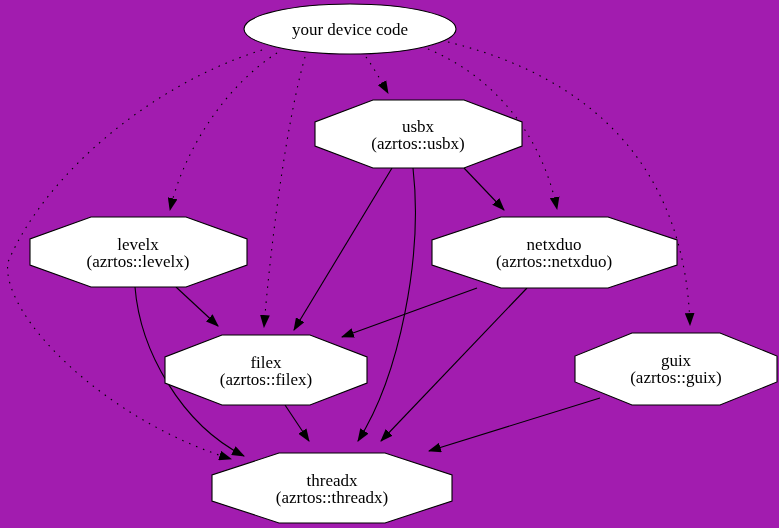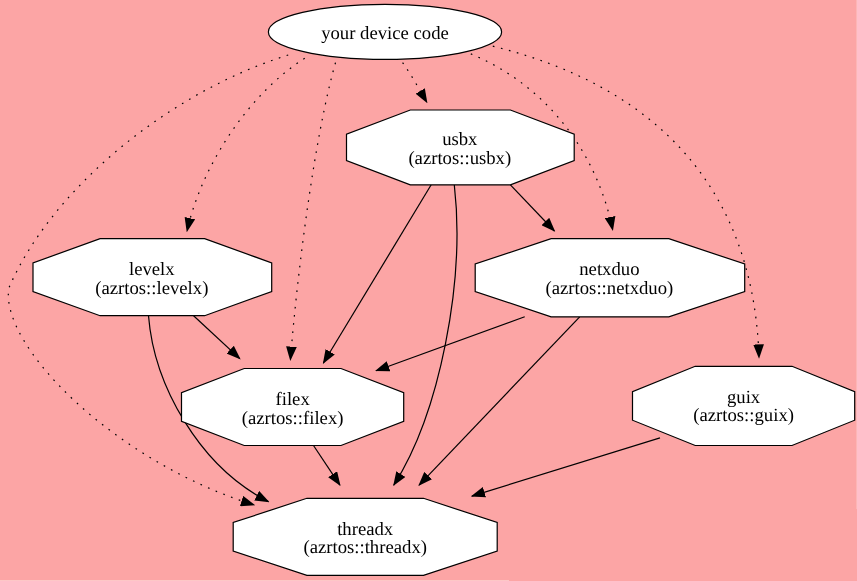--- a/index.html
+++ b/index.html
@@ -3,21 +3,21 @@
 <meta charset="utf-8">
 <style>
   html, body {
     margin: 0;
     padding: 0;
     background: #ffffff;
   }
   .canvas {
     width: 779px;
     height: 528px;
-    background: #fca5a5;
+    background: #a21caf;
     position: relative;
   }
   svg { display: block; }
   .edge {
     fill: none;
     stroke: #000000;
     stroke-width: 1.1;
   }
   .edge.dotted {
     stroke-dasharray: 1.5 6;

